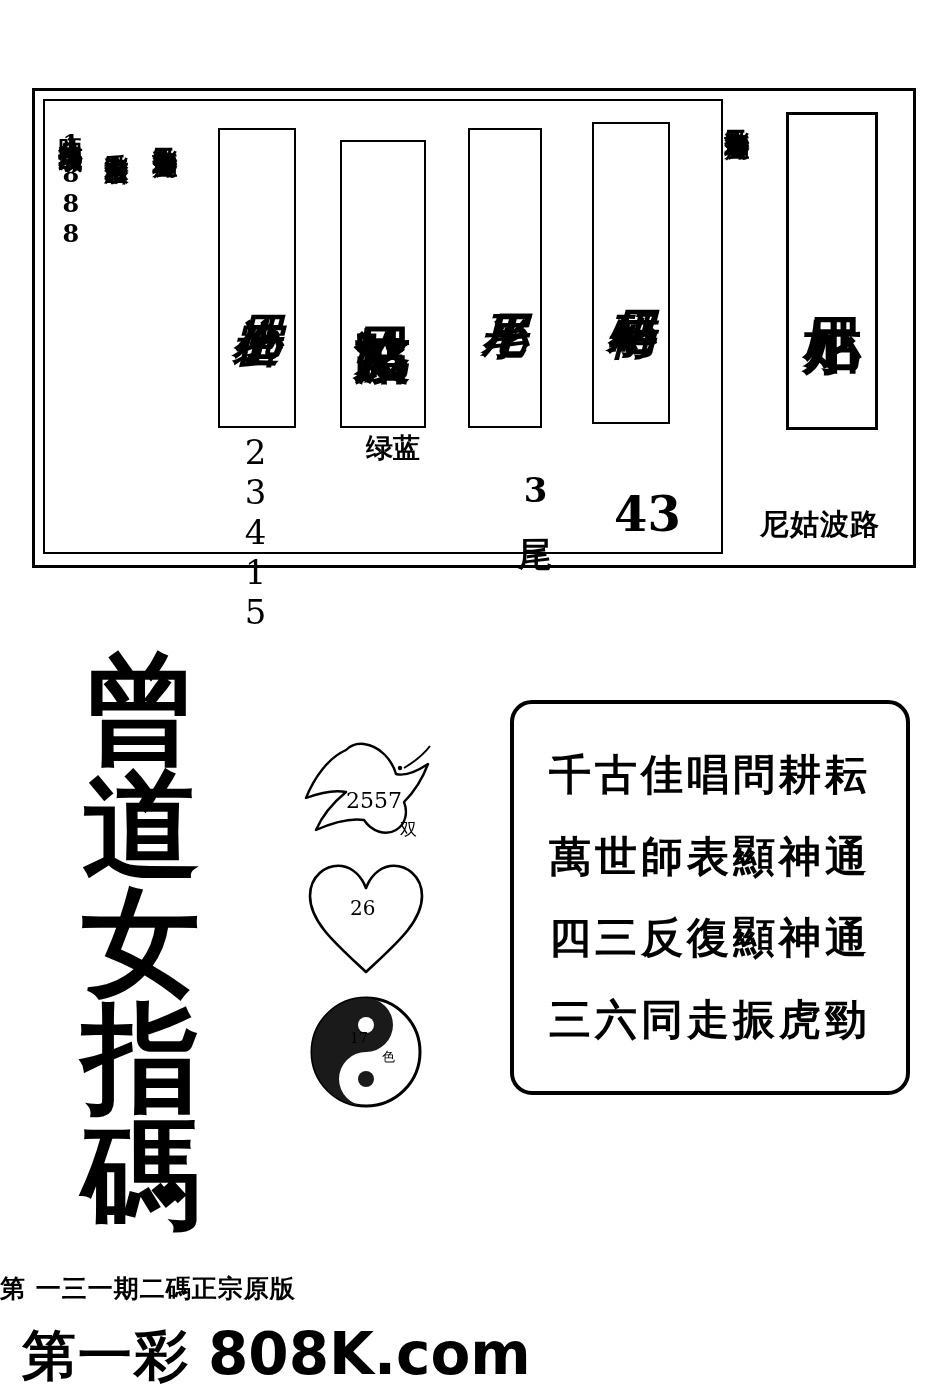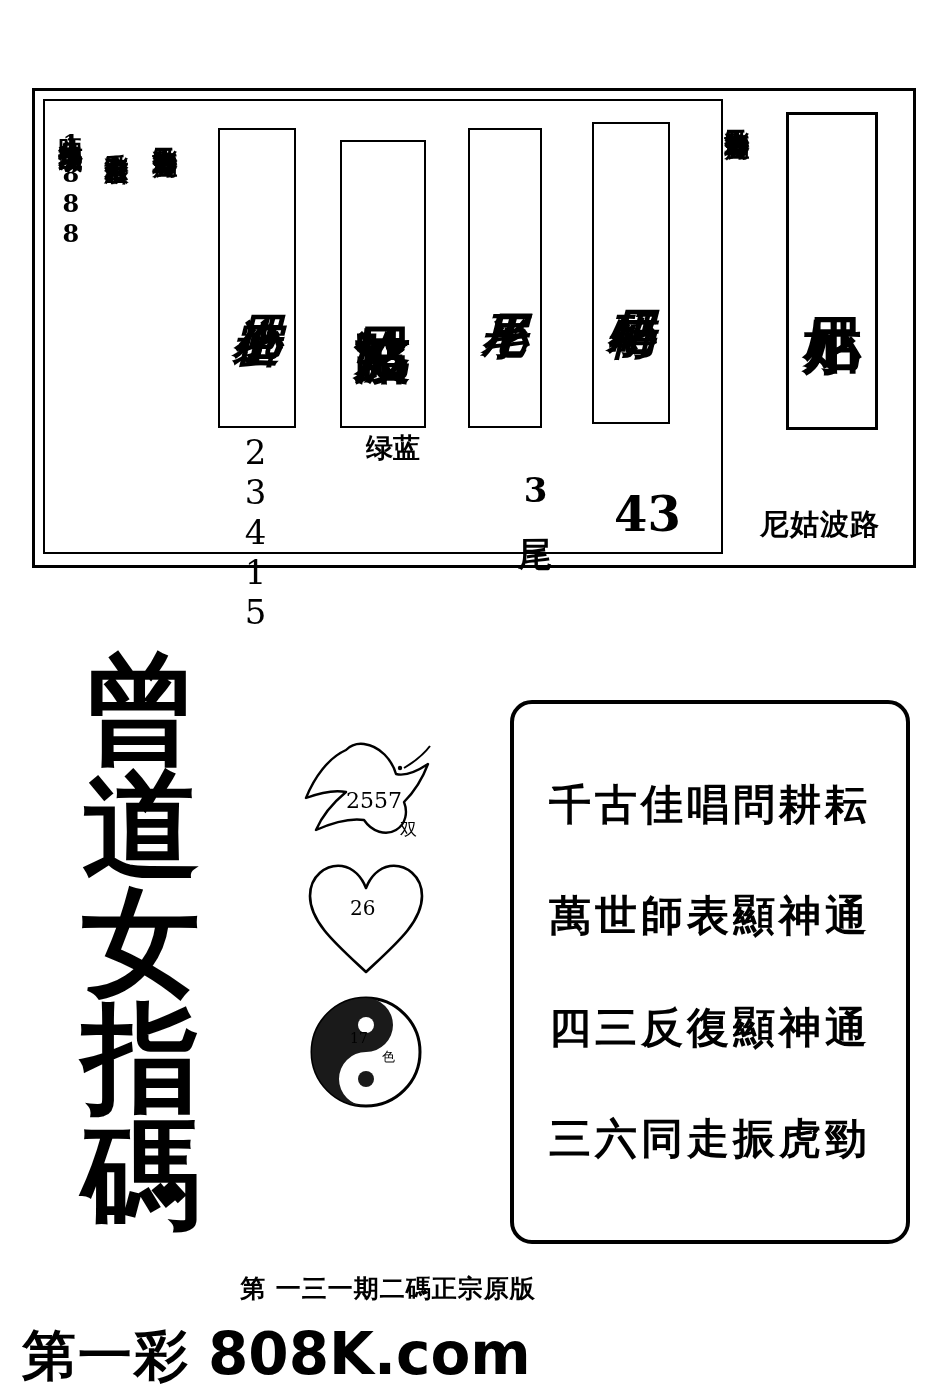--- a/index.html
+++ b/index.html
@@ -197,44 +197,43 @@
   #heart-num { left: 62px; top: 196px; }
   #yin-num { left: 62px; top: 330px; font-size: 14px; }
   #yin-sub { left: 94px; top: 348px; font-size: 13px; }
 
   
   #verse-box {
     position: absolute;
     left: 510px;
     top: 700px;
     width: 400px;
-    height: 544px;
+    height: 395px;
     border: 4px solid #000;
     border-radius: 22px;
     box-sizing: border-box;
     display: flex;
     flex-direction: column;
     justify-content: space-evenly;
     align-items: center;
     padding: 18px 0;
   }
   .verse-line {
     font-size: 42px;
     font-weight: bold;
     letter-spacing: 4px;
     font-family: "DejaVu Serif", "Liberation Serif", serif;
     white-space: nowrap;
   }
 
   #subcaption {
     position: absolute;
-    left: 12px;
+    left: 0;
     top: 1272px;
     width: 752px;
-    text-align: center;
     font-size: 25px;
     font-weight: bold;
     font-family: "DejaVu Serif", "Liberation Serif", serif;
     letter-spacing: 1px;
   }
 
   
   #footer {
     position: absolute;
     left: 22px;

